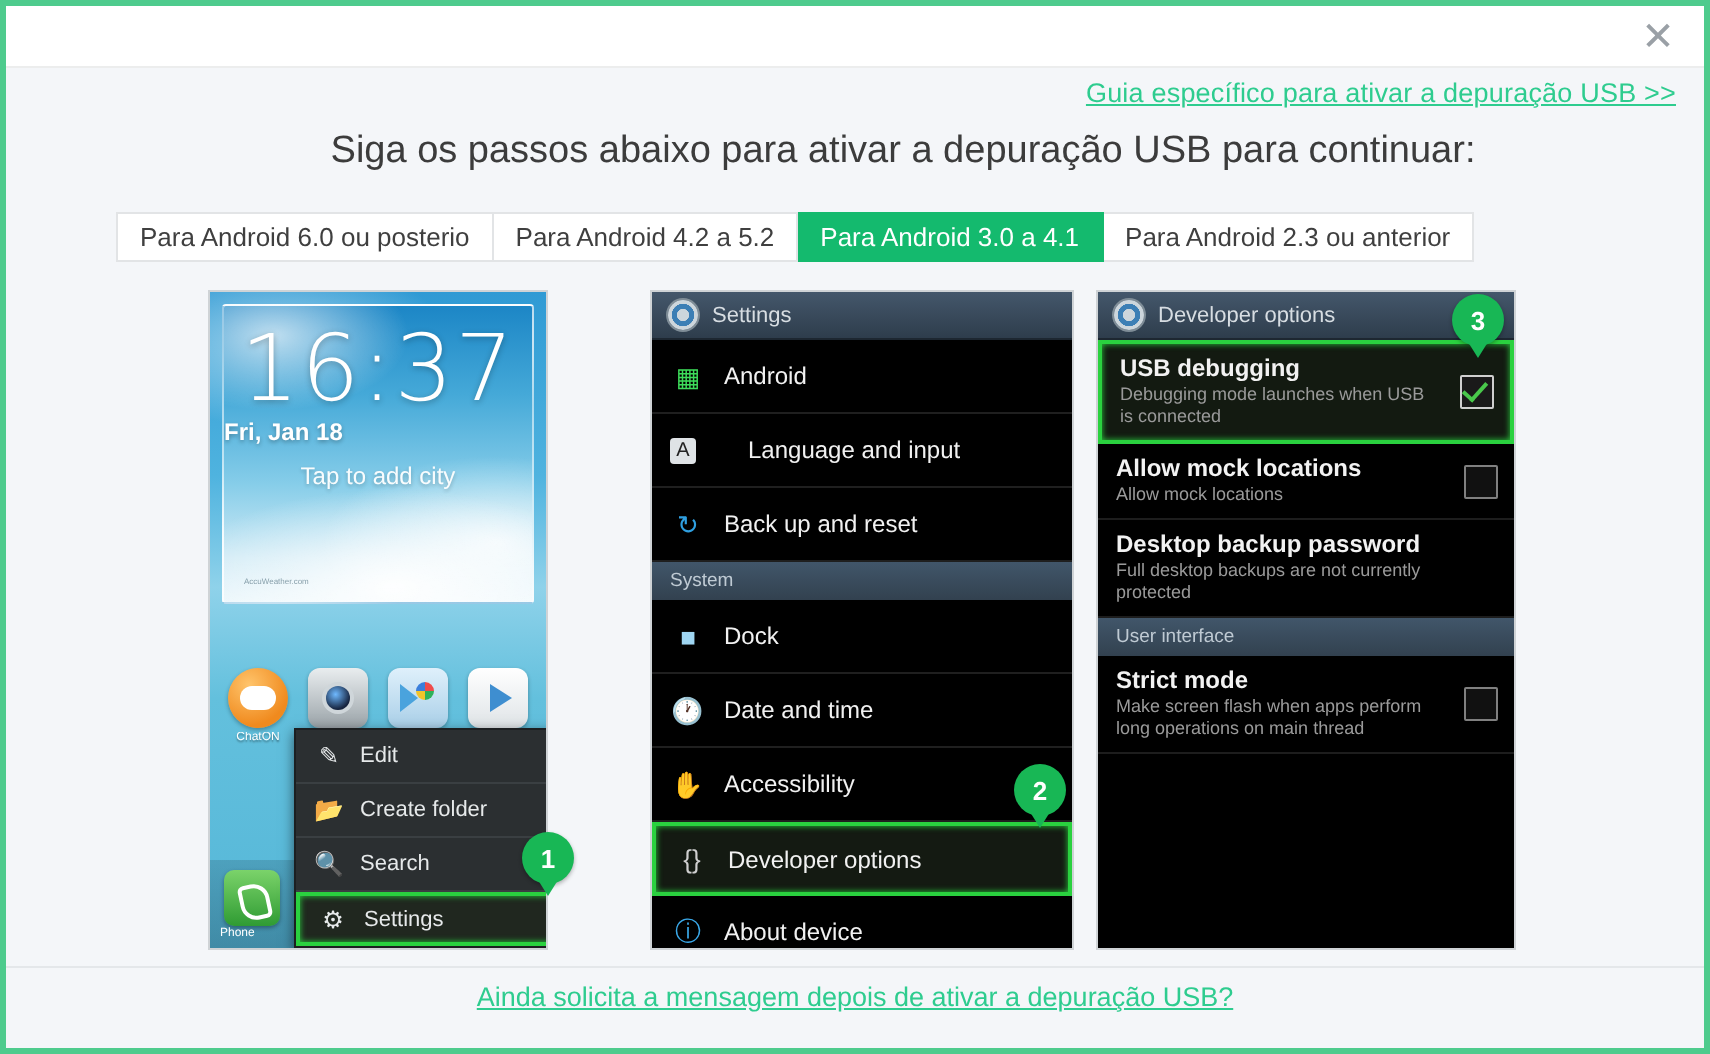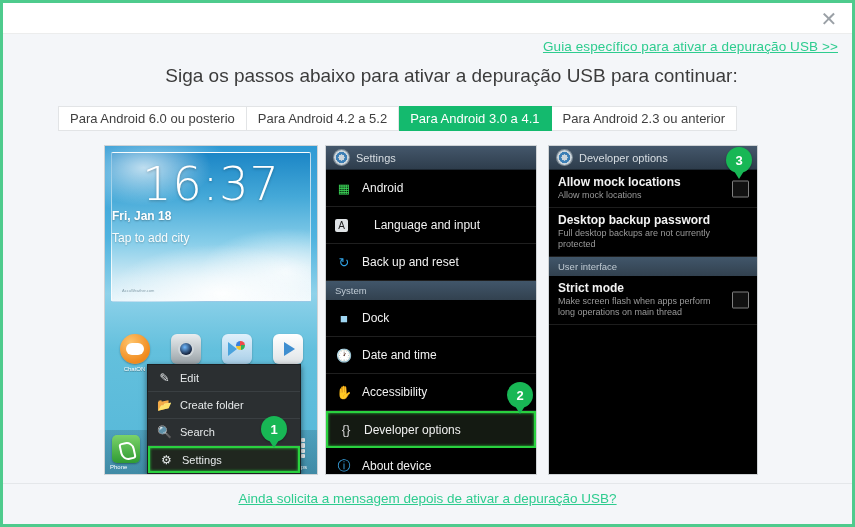--- a/index.html
+++ b/index.html
@@ -47,21 +47,21 @@
   .tab:first-child{border-left:1px solid #e2e4e6;}
   .tab.active{
     background:#14ba6e;color:#ffffff;border-color:#14ba6e;
   }
 
   
   .panels{
     position:absolute;left:0;right:0;top:142px;height:332px;
   }
   .panel{
-    position:absolute;top:0;width:214px;height:330px;
+    position:absolute;top:0;width:170px;height:330px;
     background:#000;border:1px solid #cfd3d6;box-sizing:border-box;
     overflow:hidden;
   }
   #panel-home{left:101px;}
   #panel-settings{left:322px;width:212px;}
   #panel-dev{left:545px;width:210px;}
 
   
   .home-wall{
     position:absolute;inset:0;
@@ -83,21 +83,21 @@
     position:absolute;left:0;right:0;top:8px;text-align:center;
     color:#ffffff;font-size:46px;line-height:46px;font-weight:300;
     text-shadow:0 1px 3px rgba(0,0,0,.28);letter-spacing:1px;
     font-family:"DejaVu Sans", sans-serif;
   }
   .w-date{
     position:absolute;left:0;right:0;top:56px;text-align:left;
     color:#ffffff;font-size:12px;font-weight:bold;text-shadow:0 1px 2px rgba(0,0,0,.3);
   }
   .w-city{
-    position:absolute;left:0;right:0;top:78px;
+    position:absolute;left:0;right:0;top:78px;text-align:center;
     color:#ffffff;font-size:12px;text-shadow:0 1px 2px rgba(0,0,0,.25);opacity:.95;
   }
   .w-credit{
     position:absolute;left:10px;bottom:8px;color:#6f8a97;font-size:4px;opacity:.8;
   }
   .search-bar{
     position:absolute;left:6px;top:136px;right:6px;height:24px;
     border:1px solid rgba(255,255,255,.6);border-radius:2px;
     background:rgba(255,255,255,.14);
   }
@@ -423,20 +423,25 @@
       </div>
     </div>
 
     <div class="panel" id="panel-dev">
       <div class="and-head">
         <span class="gear"></span>
         <span>Developer options</span>
       </div>
       <div class="and-list">
 
+        <div class="dev-row hl">
+          <div class="dev-t">USB debugging</div>
+          <div class="dev-s">Debugging mode launches when USB is connected</div>
+          <span class="chk on"></span>
+        </div>
 
 
         <div class="dev-row">
           <div class="dev-t">Allow mock locations</div>
           <div class="dev-s">Allow mock locations</div>
           <span class="chk"></span>
         </div>
 
         <div class="dev-row">
           <div class="dev-t">Desktop backup password</div>

